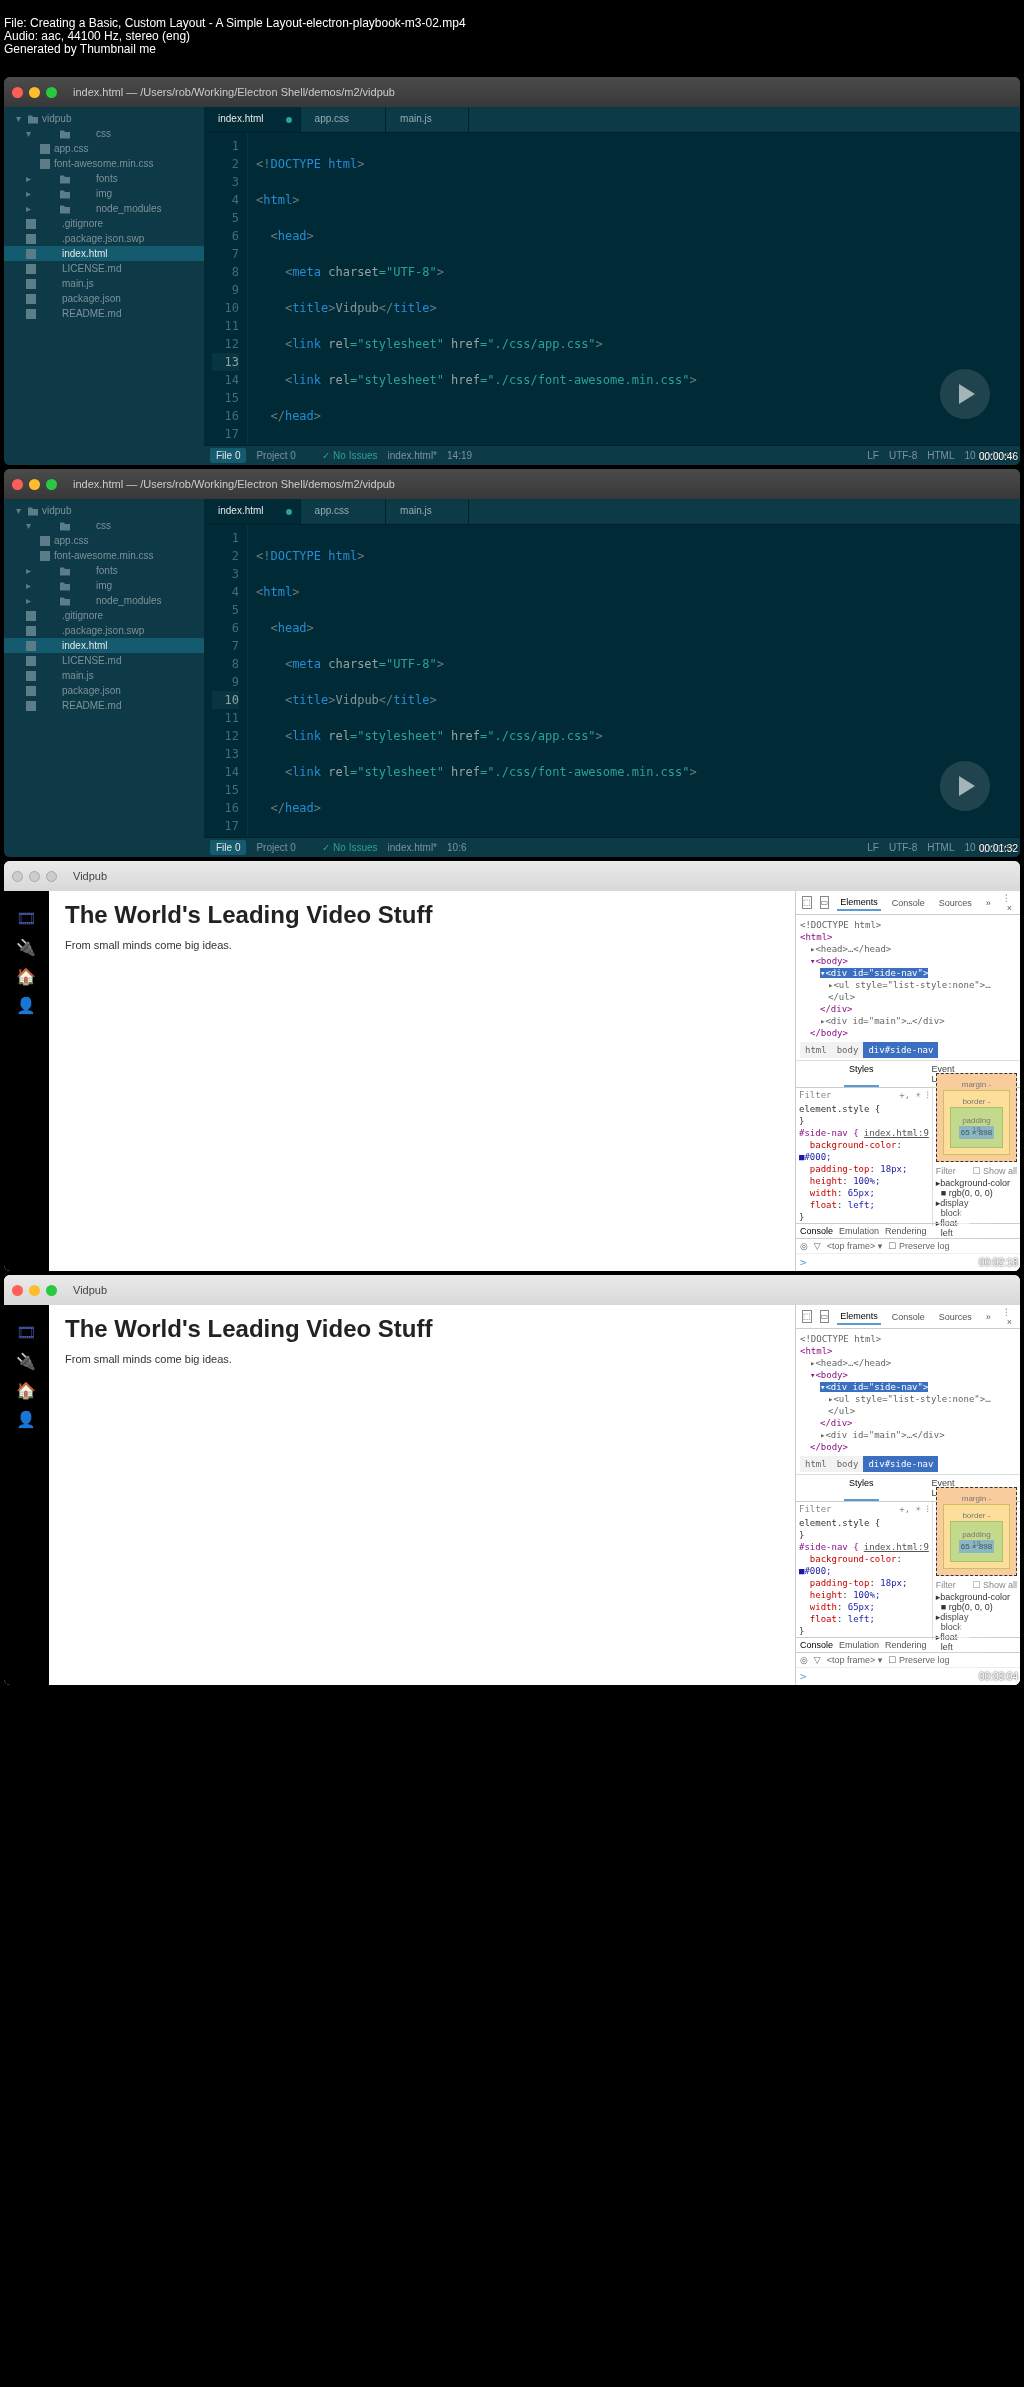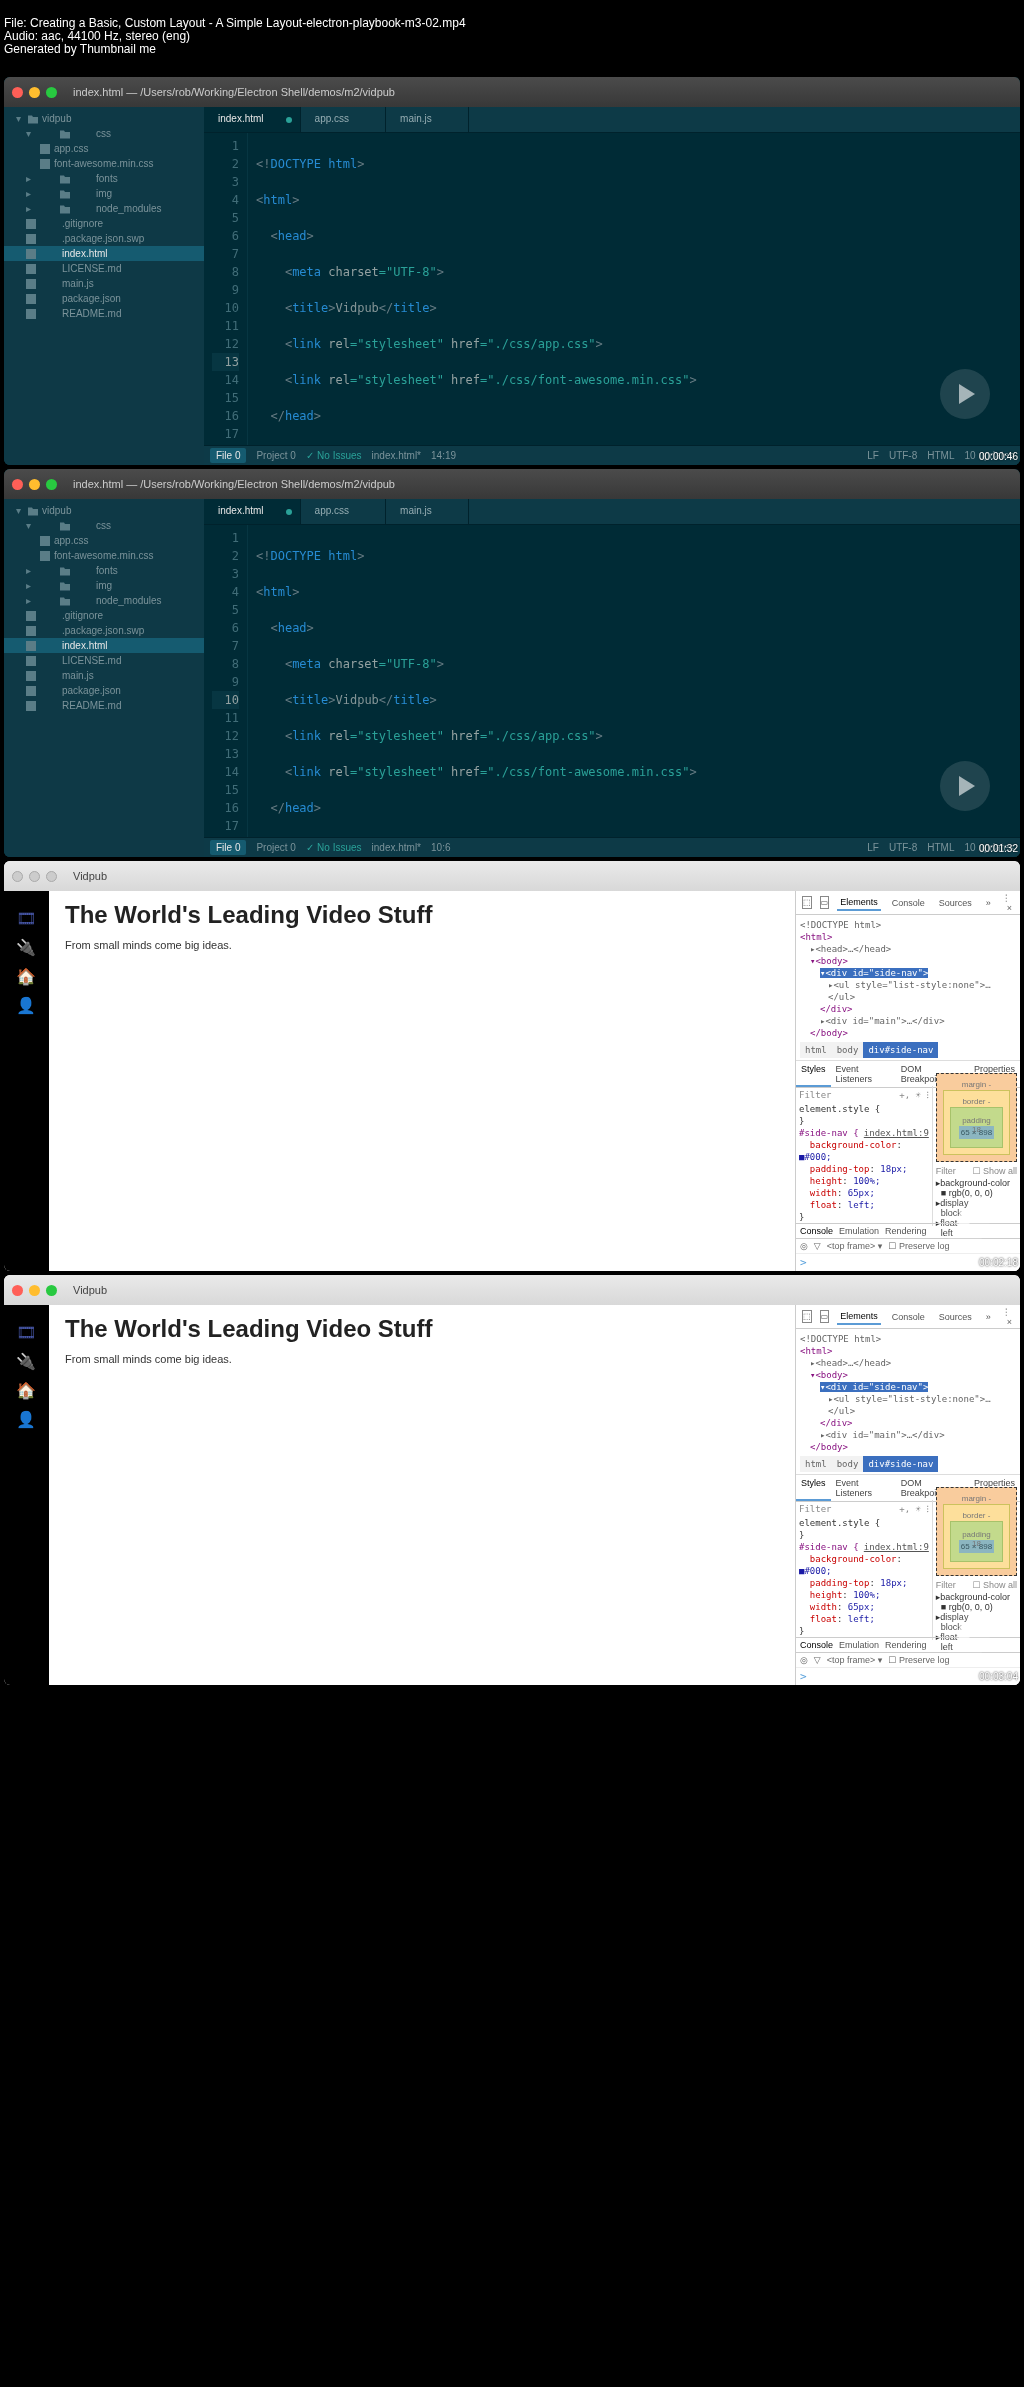--- a/index.html
+++ b/index.html
@@ -43,21 +43,21 @@
 .lines .line { height: 18px; }
 
 .tag { color: #268bd2; }
 .tagbr { color: #657b83; }
 .attr { color: #93a1a1; }
 .str { color: #2aa198; }
 .txt { color: #839496; }
 
 .status { height: 20px; background: #0d3a47; color: #7b939a; display: flex; align-items: center; font-size: 10px; padding: 0 6px; gap: 10px; border-top: 1px solid #00222c; }
 .status .file0 { background: #155b70; color: #e6e6e6; padding: 2px 6px; border-radius: 2px; }
-.status .pill { color: #2aa198; }
+.status .pill { color: #2aa198; margin-left: 16px; }
 .status .spacer { flex: 1; }
 
 .timestamp { position: relative; height: 0; }
 .timestamp span { position: absolute; right: 2px; bottom: 3px; color: #fff; font-size: 10px; text-shadow: 0 0 2px #000; }
 .play-circle { position: absolute; right: 30px; bottom: 26px; width: 50px; height: 50px; border-radius: 50%; background: rgba(255,255,255,0.12); display: flex; align-items: center; justify-content: center; }
 .play-circle::after { content: ""; border-left: 16px solid rgba(255,255,255,0.6); border-top: 10px solid transparent; border-bottom: 10px solid transparent; margin-left: 4px; }
 
 
 .browser-window { margin: 4px; border-radius: 6px; overflow: hidden; background: #fff; }
 .browser-body { display: flex; height: 380px; position: relative; }
@@ -75,21 +75,21 @@
 
 .dt-dom { padding: 4px 4px 2px 4px; font-family: Menlo, Consolas, monospace; font-size: 9px; line-height: 12px; color: #646464; border-bottom: 1px solid #ddd; }
 .dt-dom .domtag { color: #881280; }
 .dt-dom .sel { background: #3b6fbf; color: #fff; }
 .dt-dom .lv0 { padding-left: 0; } .dt-dom .lv1 { padding-left: 10px; } .dt-dom .lv2 { padding-left: 20px; } .dt-dom .lv3 { padding-left: 28px; }
 .dt-dom .crumbs { margin-top: 3px; display: flex; gap: 0; font-size: 9px; }
 .dt-dom .crumb { padding: 2px 5px; background: #f2f2f2; color: #666; }
 .dt-dom .crumb.active { background: #3b6fbf; color: #fff; }
 
 .dt-stylesrow { display: flex; border-bottom: 1px solid #ccc; font-size: 9px; }
-.dt-stylesrow .stab { padding: 3px 5px; color: #444; }
+.dt-stylesrow .stab { padding: 3px 5px; color: #444; margin-left: 48px; }
 .dt-stylesrow .stab.active { color: #000; border-bottom: 2px solid #5b9bd5; }
 
 .dt-split { display: flex; flex: 1; min-height: 0; align-items: center; }
 .dt-left { flex: 1.6; border-right: 1px solid #ddd; overflow: hidden; font-family: Menlo, Consolas, monospace; font-size: 9px; line-height: 12px; padding: 3px 3px; }
 .dt-right { flex: 1; padding: 4px 3px; font-size: 9px; }
 .box-model { border: 1px dashed #333; padding: 6px; background: #f9cc9d; text-align: center; margin-bottom: 4px; font-size: 8px; }
 .bm-border { background: #fddf9b; padding: 6px; border: 1px solid #ccc25d; }
 .bm-pad { background: #c3da8c; padding: 8px; border: 1px solid #a7c26a; }
 .bm-content { background: #8cb6c0; color: #3a5a63; padding: 2px 0; }
 .bm-lbl { color: #777; display: block; height: 10px; }

